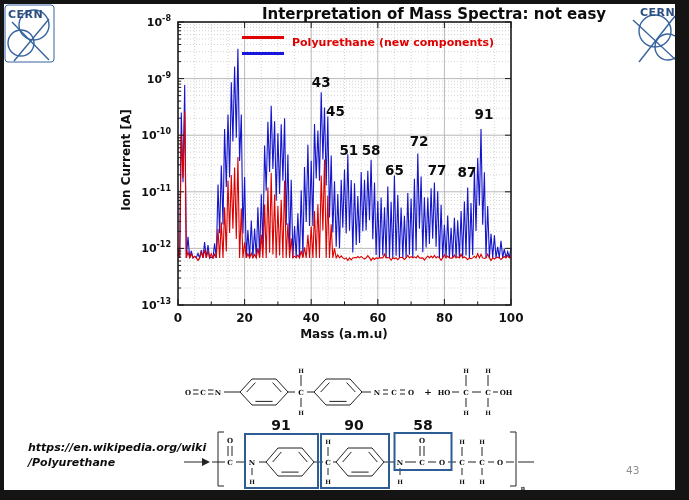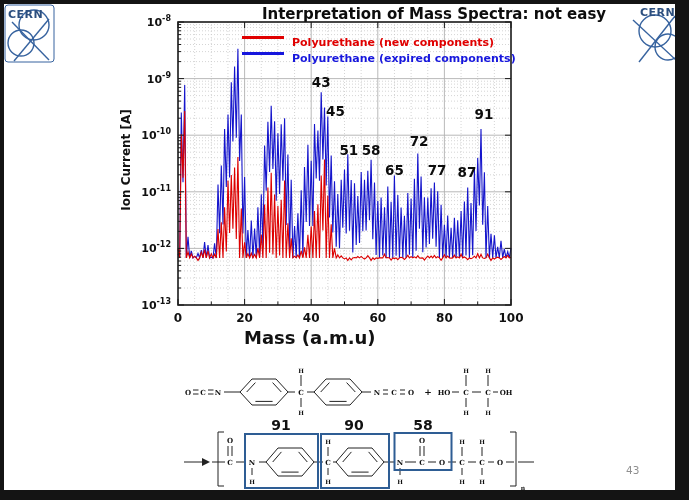--- a/index.html
+++ b/index.html
@@ -1,21 +1,21 @@
 <!DOCTYPE html>
 <html><head>
 <meta charset="utf-8">
 <style>
   html,body{margin:0;padding:0}
   body{width:689px;height:500px;position:relative;background:#141414;font-family:"DejaVu Sans",sans-serif}
   .slide{position:absolute;left:4px;top:4px;width:671px;height:486px;background:#ffffff;overflow:hidden}
   .title{position:absolute;left:150px;top:1px;width:560px;text-align:center;font-size:15px;font-weight:800;color:#0d0d0d}
   .chart-wrap{position:absolute;left:106px;top:10px;width:430px;height:336px}
   .ylabel{position:absolute;left:52px;top:149px;width:140px;text-align:center;font-size:12px;font-weight:700;color:#111;transform:rotate(-90deg)}
-  .xlabel{position:absolute;left:240px;top:323px;width:200px;font-size:18px;font-weight:700;color:#111}
+  .xlabel{position:absolute;left:240px;top:323px;width:200px;text-align:center;font-size:12px;font-weight:700;color:#111}
   .legend{position:absolute;left:238px;top:32px}
   .legend-row{display:flex;align-items:flex-start;height:16px}
   .legend-line{width:42px;height:2.5px;margin-right:8px}
   .legend-label{font-size:11px;font-weight:700}
   .url{position:absolute;left:24px;top:437px;font-style:italic;font-size:11px;font-weight:600;line-height:14.5px;color:#0d0d0d}
   .pagenum{position:absolute;left:622px;top:460px;font-size:10.5px;color:#8f8f8f}
   svg text{font-family:"DejaVu Sans",sans-serif}
   .gminor{stroke:#c9c9c9;stroke-width:0.8;stroke-dasharray:1 2}
   .gmajor{stroke:#b1b1b1;stroke-width:0.9}
   .frame{fill:none;stroke:#1a1a1a;stroke-width:1.6}
@@ -219,21 +219,20 @@
   <div class="ylabel">Ion Current [A]</div>
   <div class="xlabel">Mass (a.m.u)</div>
 
   <div class="legend">
     <div class="legend-row">
       <span class="legend-line" id="legend-line-0" style="background: rgb(224, 0, 0);"></span>
       <span class="legend-label" id="legend-label-0" style="color: rgb(224, 0, 0);">Polyurethane (new components)</span>
     </div>
     <div class="legend-row">
       <span class="legend-line" id="legend-line-1" style="background: rgb(22, 22, 221);"></span>
-      <span class="legend-label" id="legend-label-1" style="color: rgb(22, 22, 221);">Polyurethane (expired components)</span>
     </div>
   </div>
 
   <svg id="mol-top" style="position:absolute;left:177px;top:358px" width="345" height="60" viewBox="0 0 345 60">
     <g class="bond">
       <line x1="12" y1="28" x2="17.5" y2="28"></line>
         <line x1="12" y1="32" x2="17.5" y2="32"></line>
       <line x1="27" y1="28" x2="32.5" y2="28"></line>
         <line x1="27" y1="32" x2="32.5" y2="32"></line>
       <line x1="43" y1="30" x2="59" y2="30"></line>
@@ -343,15 +342,19 @@
       <text x="300" y="50.5" class="atom">C</text>
       <text x="300" y="29.5" class="atom h">H</text>
       <text x="300" y="69.5" class="atom h">H</text>
       <text x="318" y="50.5" class="atom">O</text>
       <text x="341" y="75.5" class="atom h">n</text>
       <text x="99" y="16" class="fraglabel">91</text>
       <text x="172" y="16" class="fraglabel">90</text>
       <text x="241" y="16" class="fraglabel">58</text>
     </svg>
 
+  <div class="url">
+    <span>https://en.wikipedia.org/wiki</span><br>
+    <span>/Polyurethane</span>
+  </div>
 
   <div class="pagenum">43</div>
 </div>
 
 </body></html>

